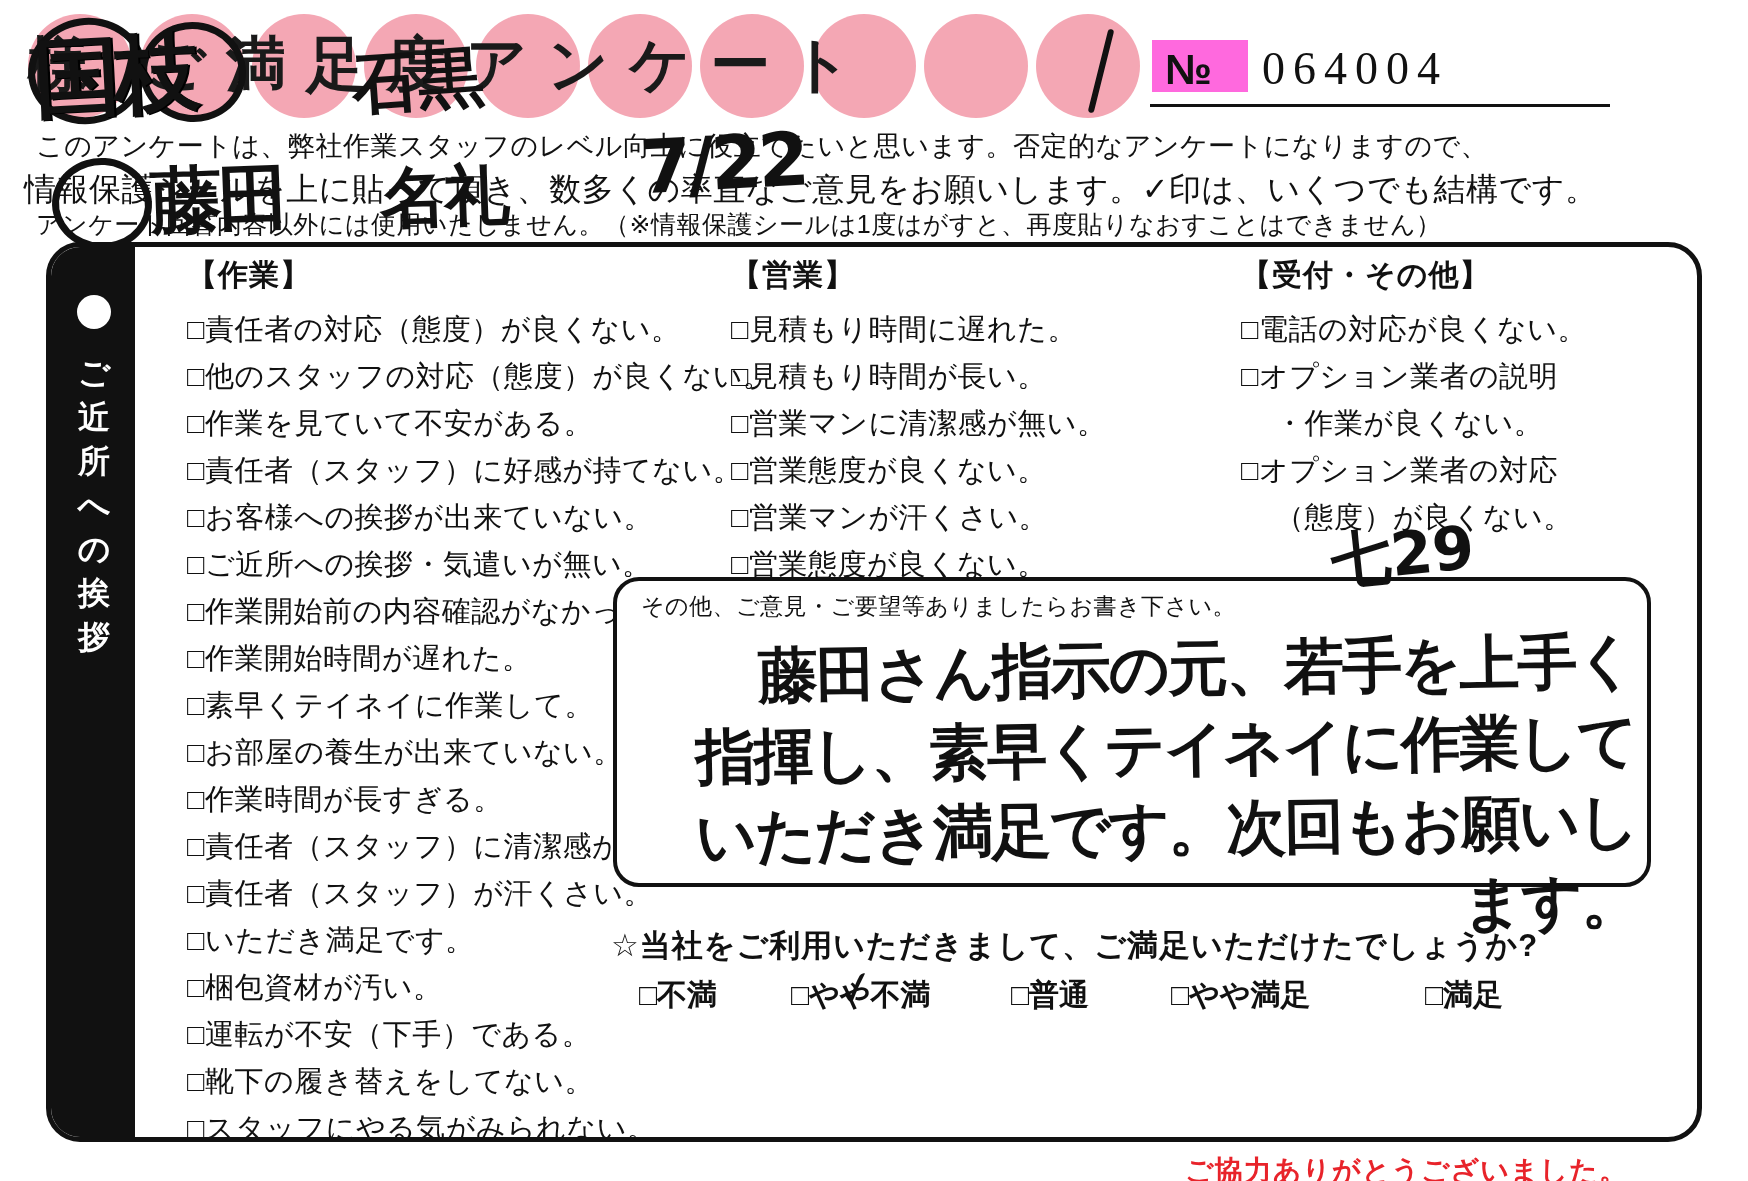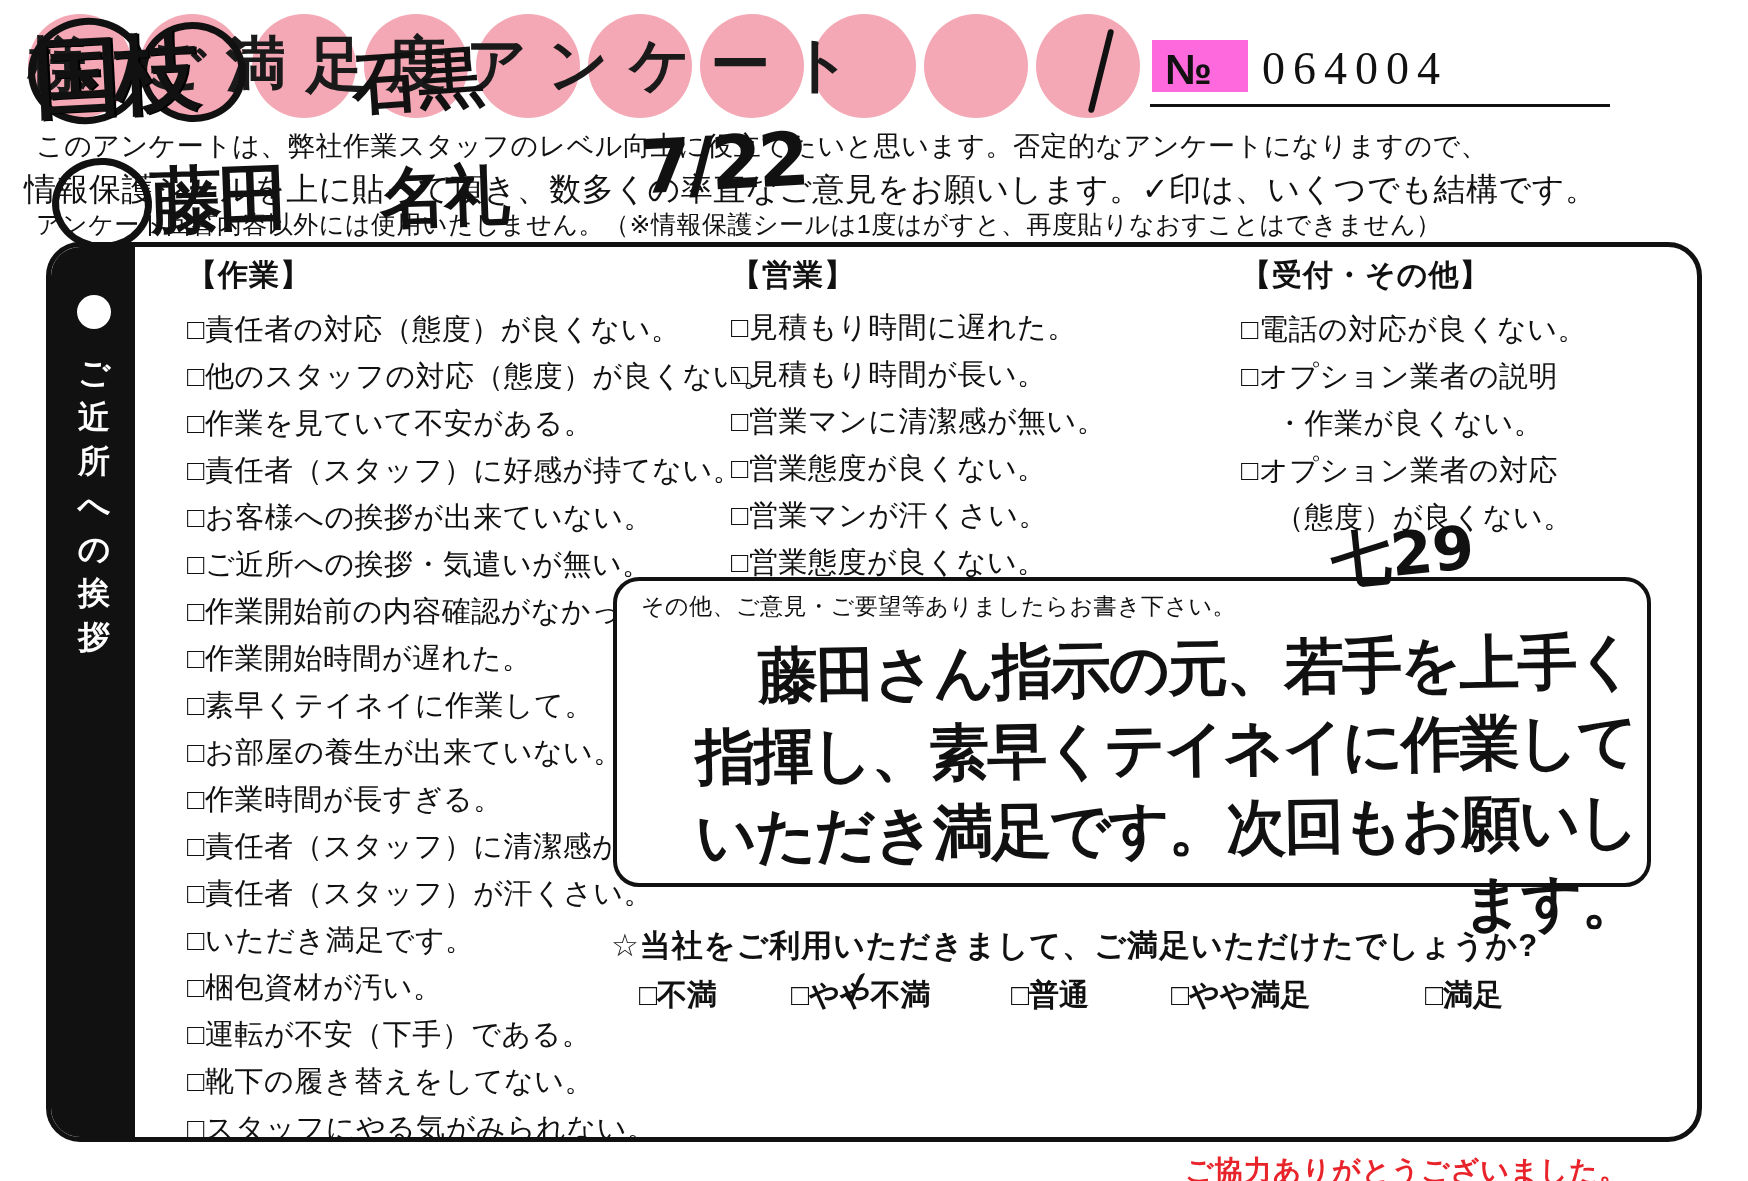--- a/index.html
+++ b/index.html
@@ -91,21 +91,21 @@
     color:#fff;font-size:32px;font-weight:bold;line-height:44px;letter-spacing:2px;
     text-align:center;
   }
 
   .col{position:absolute;top:8px;}
   .col-head{font-size:30px;font-weight:bold;margin-bottom:10px;letter-spacing:1px;}
   .chk{font-size:29px;line-height:47px;white-space:nowrap;letter-spacing:.5px;}
   .indent{padding-left:34px;}
 
   .col-work{left:136px;width:520px;}
-  .col-sales{left:680px;width:520px;font-family:Liberation Mono, monospace;}
+  .col-sales{left:680px;width:520px;}
   .col-recep{left:1190px;width:430px;}
 
   
   .comment-box{
     position:absolute;left:562px;top:330px;width:1038px;height:310px;
     border:4px solid #111;border-radius:26px;box-sizing:border-box;background:#fff;text-align:right;
   }
   .comment-label{position:absolute;left:24px;top:10px;font-size:23px;letter-spacing:.5px;}
   .comment-hand{
     position:absolute;left:20px;top:48px;width:1000px;

